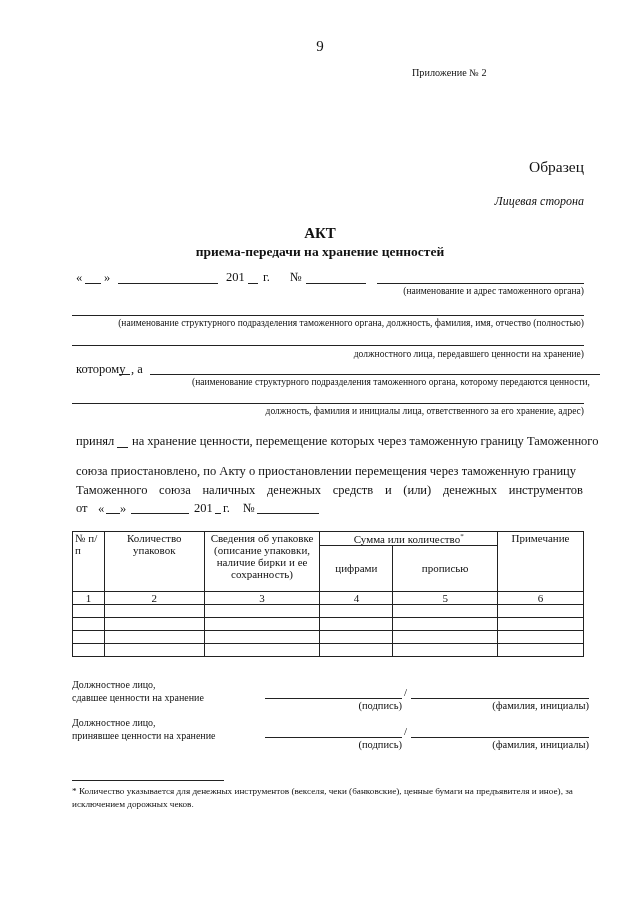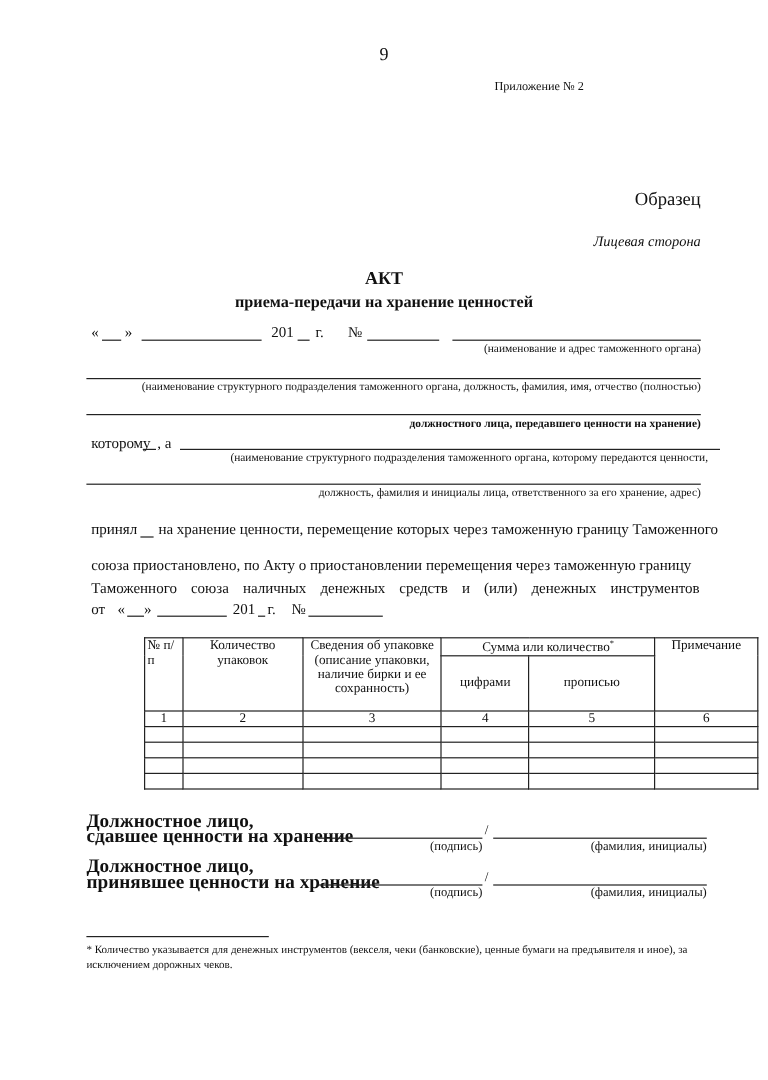--- a/index.html
+++ b/index.html
@@ -10,27 +10,27 @@
   .appendix { left: 412px; top: 67px; width: 172px; font-size: 10.2px; line-height: 12.5px; text-align: justify; }
   .appendix .first { text-align: left; }
   .sample { right: 56px; top: 158px; font-size: 15.5px; }
   .face { right: 56px; top: 194px; font-size: 12px; font-style: italic; }
   .title { left: 0; width: 640px; top: 225px; text-align: center; font-weight: bold; font-size: 15px; }
   .subtitle { left: 0; width: 640px; top: 244px; text-align: center; font-weight: bold; font-size: 13.5px; }
   .line { position: absolute; border-bottom: 1px solid #222; height: 0; }
   .caption { position: absolute; font-size: 9.5px; text-align: right; white-space: nowrap; }
   .txt { position: absolute; font-size: 12.5px; white-space: nowrap; }
   .just { position: absolute; font-size: 12.5px; text-align: justify; text-align-last: justify; white-space: nowrap; }
-  table.grid { position: absolute; left: 72px; top: 531px; width: 512px; border-collapse: collapse; font-size: 11px; margin-left: 48px; }
+  table.grid { position: absolute; left: 72px; top: 531px; width: 512px; border-collapse: collapse; font-size: 11px; }
   table.grid td, table.grid th { border: 1px solid #222; padding: 0 2px; font-weight: normal; text-align: center; vertical-align: top; }
   table.grid .hdr-num { text-align: left; }
   table.grid .mid { vertical-align: middle; font-family: Liberation Serif, serif; }
   table.grid tr.nums td { height: 12px; line-height: 12px; padding: 0; }
   table.grid tr.blank td { height: 12px; }
-  .sig-label { position: absolute; left: 72px; font-size: 16px; line-height: 13px; font-weight: bold; }
+  .sig-label { position: absolute; left: 72px; font-size: 10px; line-height: 13px; }
   .slash { position: absolute; font-size: 11px; }
   .footnote-rule { left: 72px; top: 780px; width: 152px; border-bottom: 1px solid #222; }
   .footnote { left: 72px; top: 785px; width: 515px; font-size: 9.2px; line-height: 12.5px; }
   sup { font-size: 7px; }
 </style>
 </head>
 <body>
 
 <div class="abs page-num">9</div>
 
@@ -51,21 +51,21 @@
 <div class="line" style="left:248px; top:283px; width:10px;"></div>
 <span class="txt" style="left:263px; top:270px;">г.</span>
 <span class="txt" style="left:290px; top:270px;">№</span>
 <div class="line" style="left:306px; top:283px; width:60px;"></div>
 <div class="line" style="left:377px; top:283px; width:207px;"></div>
 <div class="caption" style="left:377px; width:207px; top:286px;">(наименование и адрес таможенного органа)</div>
 
 <div class="line" style="left:72px; top:315px; width:512px;"></div>
 <div class="caption" style="left:72px; width:512px; top:318px;">(наименование структурного подразделения таможенного органа,  должность, фамилия, имя, отчество (полностью)</div>
 <div class="line" style="left:72px; top:345px; width:512px;"></div>
-<div class="caption" style="left:72px; width:512px; top:349px;font-weight:bold;">должностного лица, передавшего ценности на хранение)</div>
+<div class="caption" style="left:72px; width:512px; top:349px;">должностного лица, передавшего ценности на хранение)</div>
 
 <span class="txt" style="left:76px; top:362px;">которому</span>
 <div class="line" style="left:119px; top:374px; width:11px;"></div>
 <span class="txt" style="left:131px; top:362px;">, а</span>
 <div class="line" style="left:150px; top:374px; width:450px;"></div>
 <div class="caption" style="left:150px; width:440px; top:377px;">(наименование структурного подразделения таможенного органа, которому передаются ценности,</div>
 <div class="line" style="left:72px; top:403px; width:512px;"></div>
 <div class="caption" style="left:72px; width:512px; top:406px;">должность, фамилия и инициалы лица, ответственного за его хранение, адрес)</div>
 
 <span class="txt" style="left:76px; top:434px;">принял</span>

